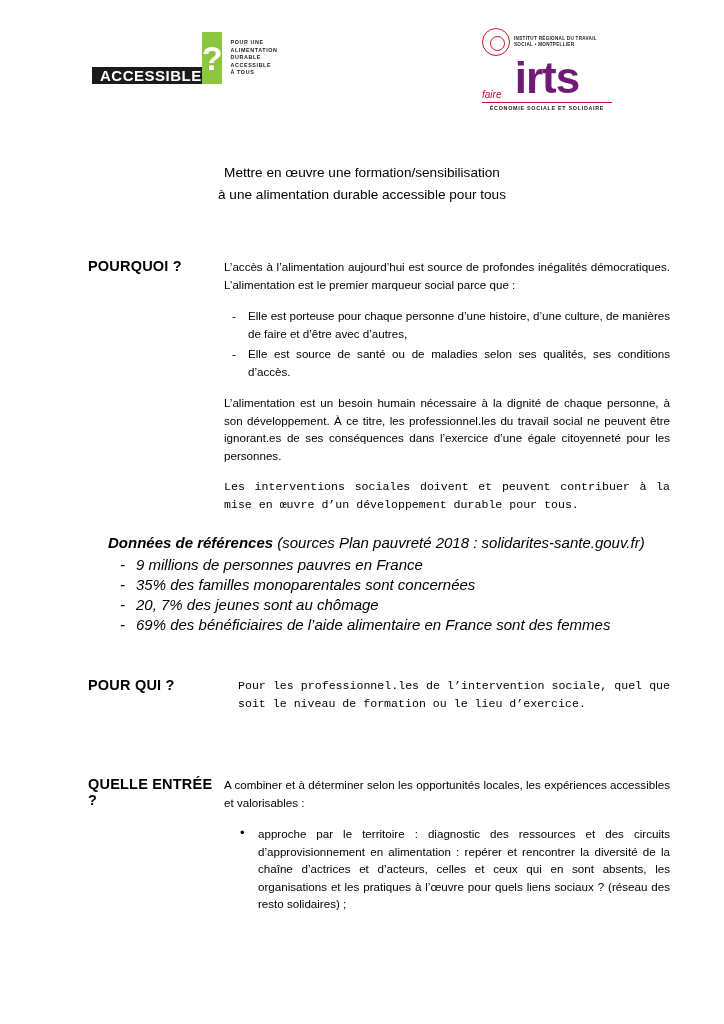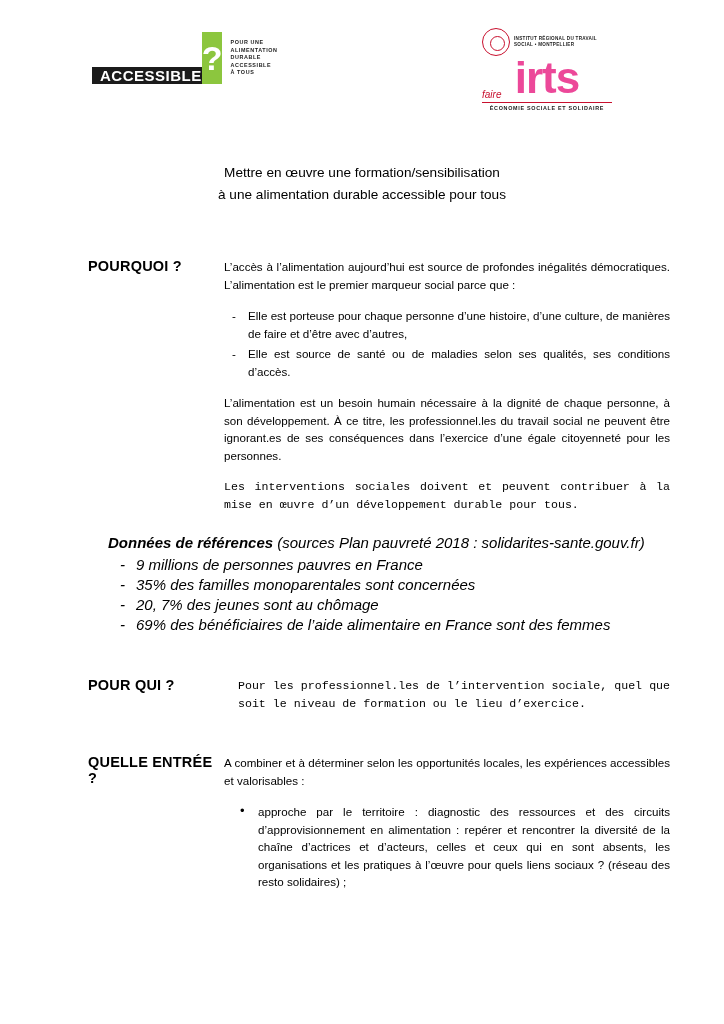--- a/index.html
+++ b/index.html
@@ -113,21 +113,21 @@
     color: #1b1b1b;
     text-align: left;
     letter-spacing: 0.3px;
     text-transform: uppercase;
     font-weight: bold;
   }
   .irts-word {
     font-size: 44px;
     line-height: 42px;
     font-weight: bold;
-    color: #ec4899;
+    color: #701a75;
     letter-spacing: -1px;
   }
   .irts-faire {
     font-size: 10px;
     color: #c8102e;
     text-align: left;
     margin-top: -10px;
     margin-right: 4px;
     font-style: italic;
   }
@@ -243,21 +243,21 @@
   }
   .data-ref ul li::before {
     content: "-";
     position: absolute;
     left: 12px;
     top: 0;
   }
 
   .sec-pourqui { margin-top: 44px; }
   .sec-pourqui .sec-body { padding-left: 14px; }
-  .sec-entree { margin-top: 42px; justify-content: space-between; }
+  .sec-entree { margin-top: 64px; justify-content: space-between; }
   .sec-entree .sec-label { font-size: 14.5px; }
 </style>
 </head>
 <body>
 
 <div class="page">
 
   <div class="header">
 
     <div class="logo-accessible">

